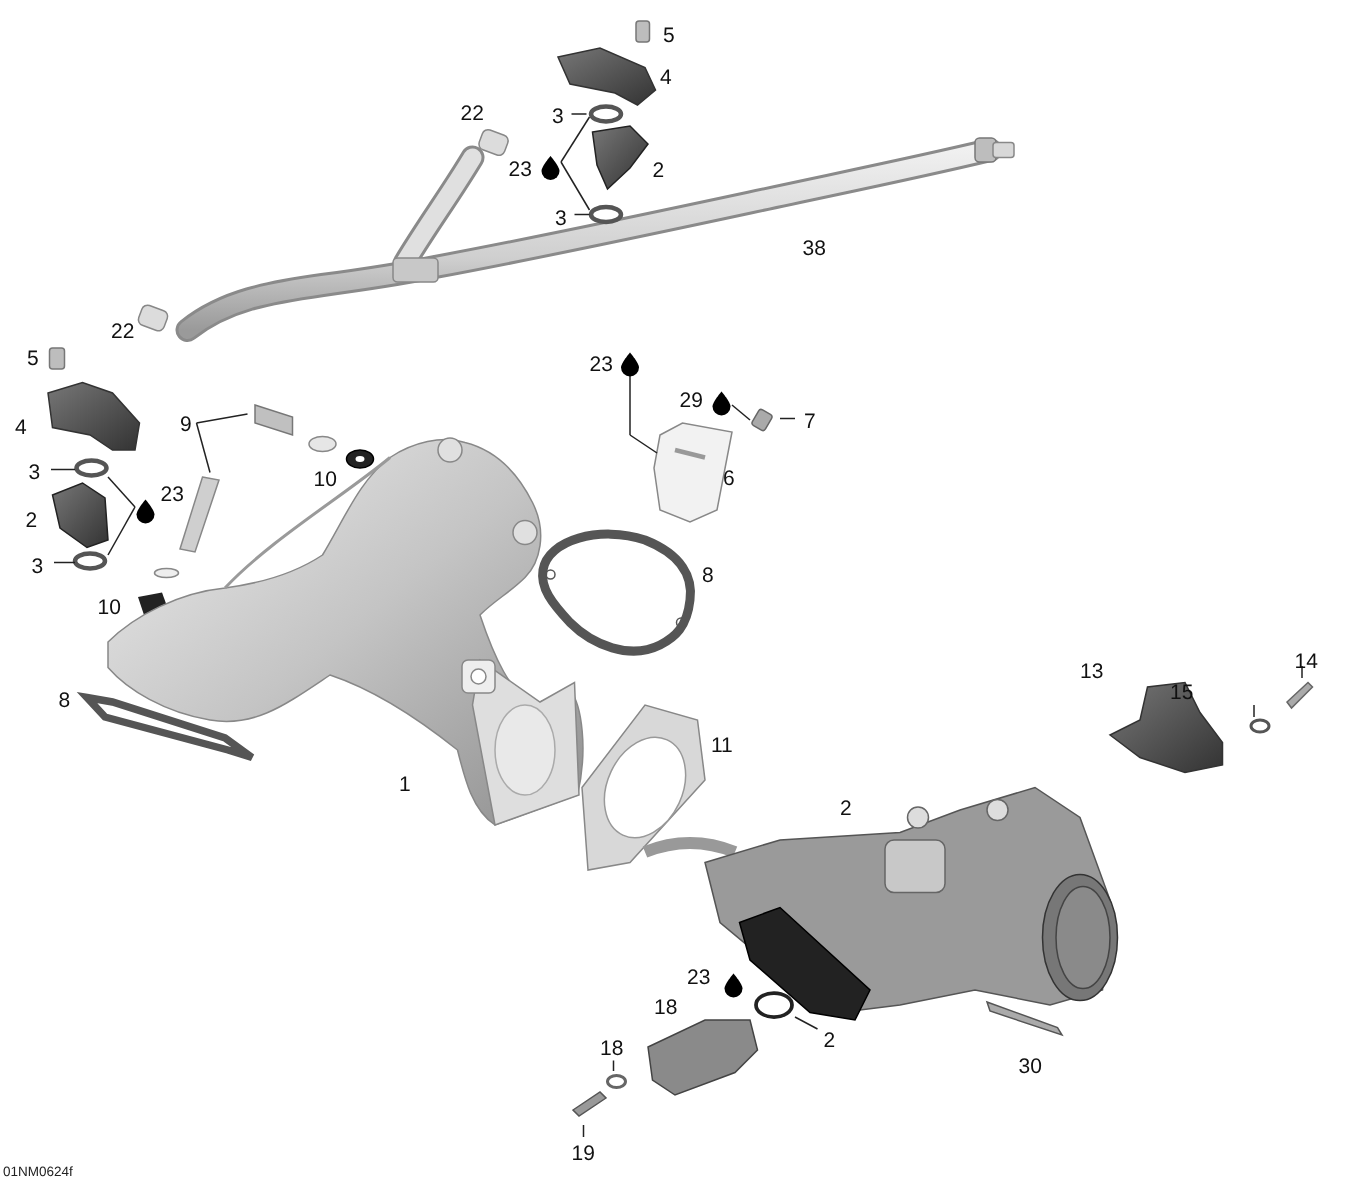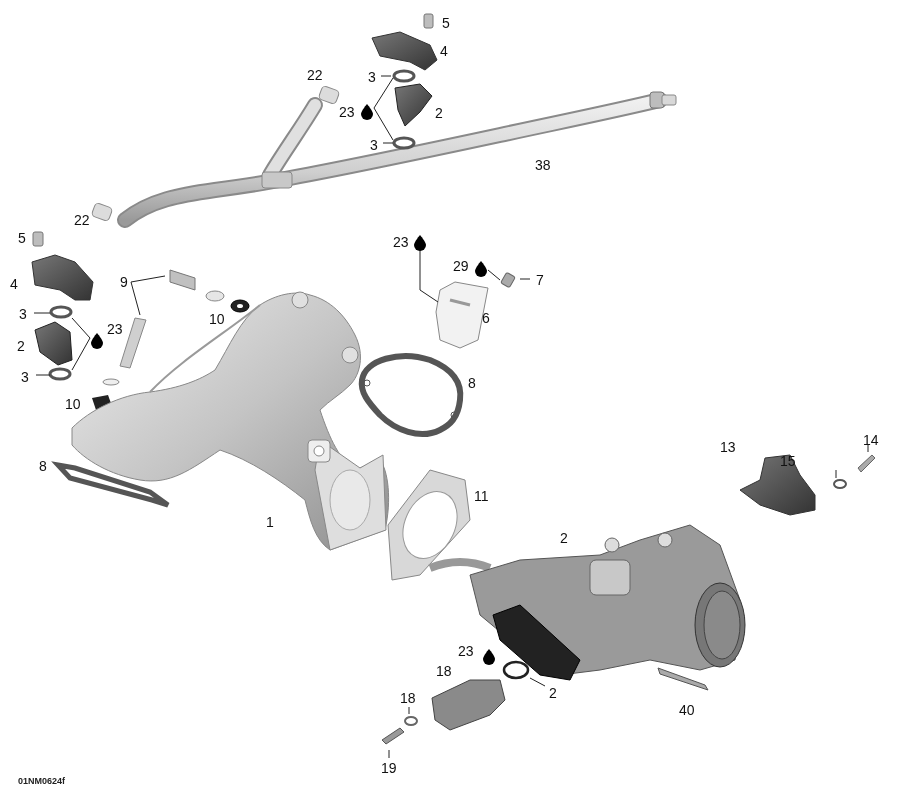--- a/index.html
+++ b/index.html
@@ -1,19 +1,19 @@
 <!DOCTYPE html>
 <html><head>
 <meta charset="utf-8">
 <style>
   html,body{margin:0;padding:0;background:#ffffff;}
   body{width:900px;height:793px;position:relative;overflow:hidden;font-family:"Liberation Sans",sans-serif;}
   #stage{position:absolute;left:0;top:0;width:900px;height:793px;}
   .lbl{position:absolute;font-size:14px;color:#111;line-height:1;white-space:nowrap;}
-  .code{position:absolute;left:18px;top:776px;font-size:9px;color:#222;font-weight:bold;}
+  .code{position:absolute;left:2px;top:776px;font-size:9px;color:#222;}
   svg{position:absolute;left:0;top:0;}
 </style>
 </head>
 <body>
 
 <div id="stage">
 <svg width="900" height="793" viewBox="0 0 900 793">
   <defs>
     <linearGradient id="gMan" x1="0" y1="0" x2="1" y2="1">
       <stop offset="0" stop-color="#eeeeee"></stop>
@@ -179,21 +179,21 @@
 <span class="lbl" style="left:65px;top:397px">10</span>
 <span class="lbl" style="left:474px;top:489px">11</span>
 <span class="lbl" style="left:560px;top:531px">2</span>
 <span class="lbl" style="left:720px;top:440px">13</span>
 <span class="lbl" style="left:863px;top:433px">14</span>
 <span class="lbl" style="left:780px;top:454px">15</span>
 <span class="lbl" style="left:436px;top:664px">18</span>
 <span class="lbl" style="left:549px;top:686px">2</span>
 <span class="lbl" style="left:381px;top:761px">19</span>
 <span class="lbl" style="left:400px;top:691px">18</span>
-<span class="lbl" style="left:679px;top:703px">40</span>
+<span class="lbl" style="left:679px;top:703px">30</span>
 <span class="lbl" style="left:535px;top:158px">38</span>
 <span class="lbl" style="left:307px;top:68px">22</span>
 <span class="lbl" style="left:74px;top:213px">22</span>
 <span class="lbl" style="left:339px;top:105px">23</span>
 <span class="lbl" style="left:107px;top:322px">23</span>
 <span class="lbl" style="left:393px;top:235px">23</span>
 <span class="lbl" style="left:458px;top:644px">23</span>
 <span class="lbl" style="left:453px;top:259px">29</span>
 
 <span class="code">01NM0624f</span>

